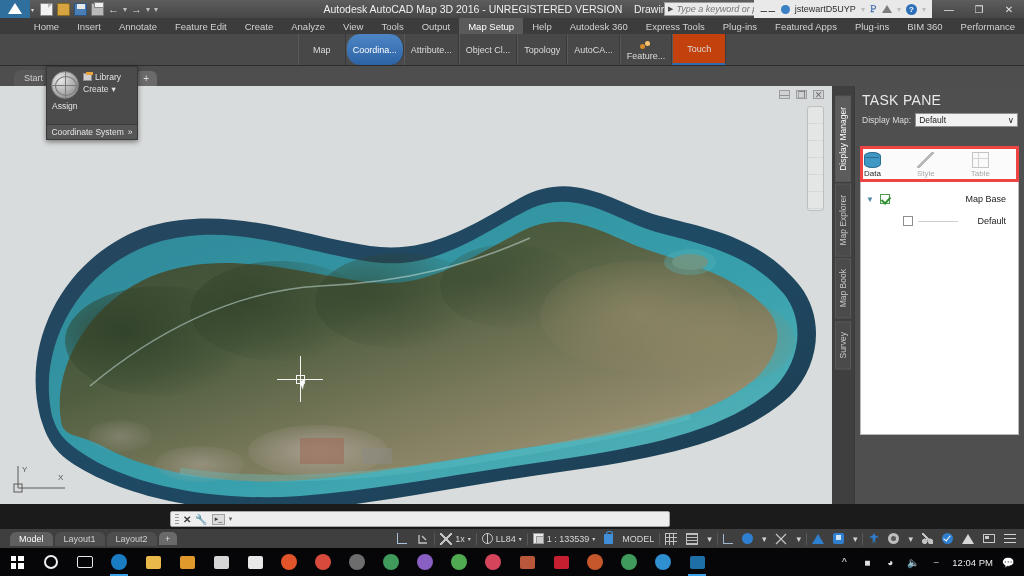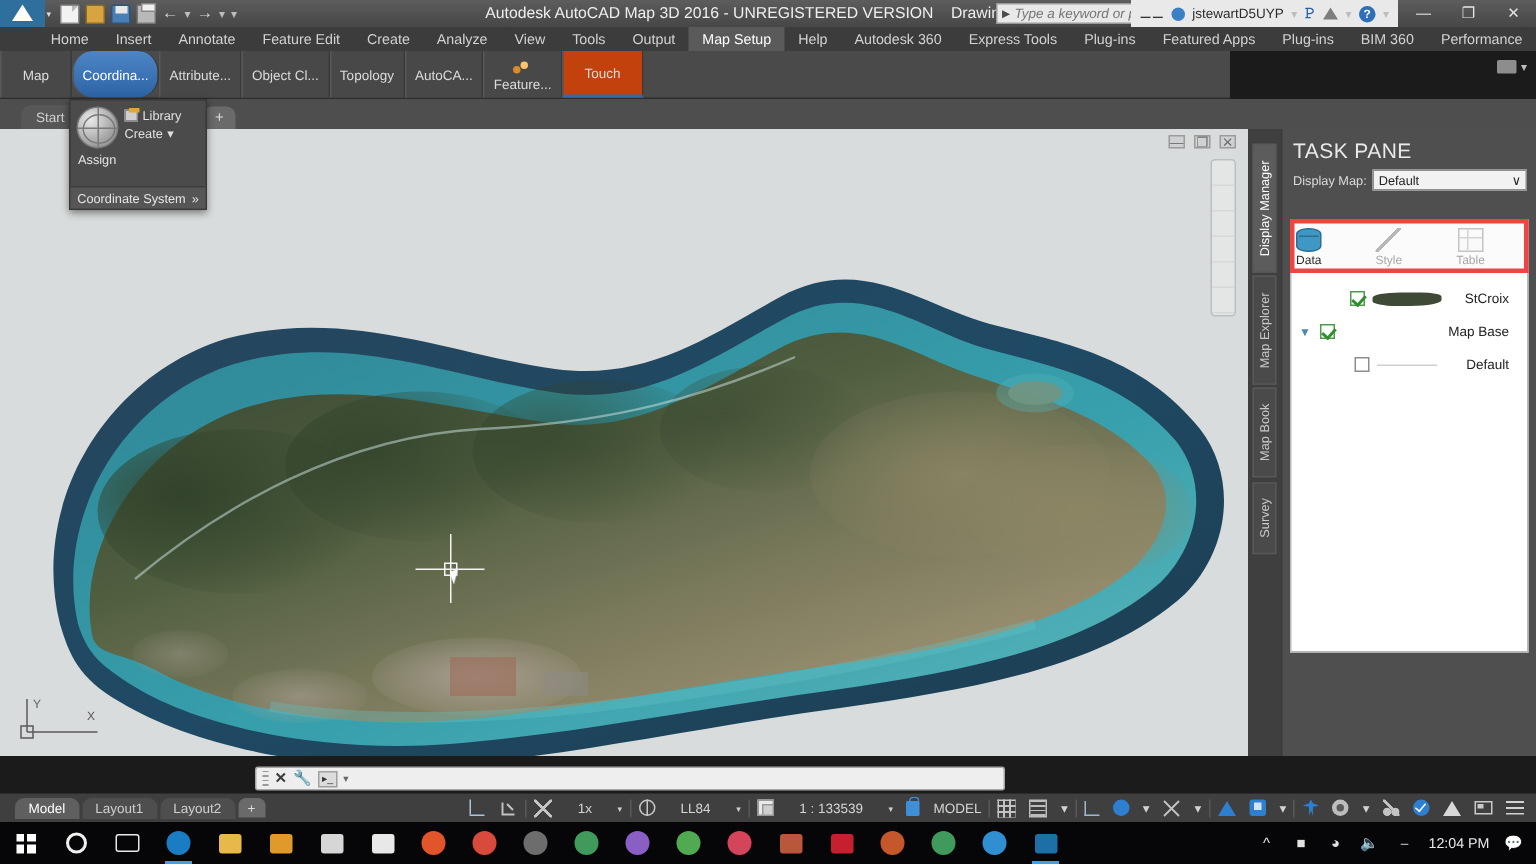--- a/index.html
+++ b/index.html
@@ -69,22 +69,22 @@
   .rtab{
     font-size:9.5px;color:#d2d2d2;padding:0 9px;height:16px;
     display:flex;align-items:center;white-space:nowrap;
   }
   .rtab.active{background:#5a5a5a;color:#ffffff;}
   .minibar{position:absolute;right:6px;top:18px;height:16px;display:flex;align-items:center;gap:3px;}
   .minibar .mb{width:13px;height:9px;background:#8d8d8d;border-radius:1px;}
 
   
   .ribbon-panel{
-    position:absolute;left:0;top:34px;width:820px;height:32px;
-    background:#4a4a4a;border-bottom:1px solid #2d2d2d;display:flex;align-items:stretch;
+    position:absolute;left:0;top:34px;width:1024px;height:32px;
+    background:#4a4a4a;border-bottom:1px solid #2d2d2d;display:flex;align-items:stretch;justify-content:center;
   }
   .pbtn{
     min-width:48px;padding:0 6px;display:flex;align-items:center;justify-content:center;
     font-size:9px;color:#dcdcdc;border-right:1px solid #3a3a3a;border-left:1px solid #585858;
     text-align:center;background:#484848;white-space:nowrap;
   }
   .pbtn.sel{background:#2f6bad;color:#fff;background:linear-gradient(180deg,#4d86c6,#2d63a4);border-radius:14px;}
   .pbtn.icoBtn{flex-direction:column;gap:1px;padding-top:2px;}
   .featdot{width:13px;height:9px;position:relative;}
   .featdot i{position:absolute;width:5px;height:5px;border-radius:50%;background:#f0a63c;}
@@ -242,21 +242,21 @@
     display:flex;align-items:center;padding-left:10px;gap:2px;
   }
   .ltab{
     height:14px;padding:0 9px;font-size:9px;color:#cfcfcf;background:#4e4e4e;border-radius:6px 6px 0 0;
     display:flex;align-items:center;
   }
   .ltab.cur{background:#5f5f5f;color:#fff;}
   .ltab-add{width:18px;height:13px;background:#6a6a6a;border-radius:5px 5px 0 0;color:#ddd;font-size:9px;
     display:flex;align-items:center;justify-content:center;}
   .sb-right{position:absolute;right:0;top:0;height:19px;display:flex;align-items:center;gap:1px;padding-right:4px;}
-  .sb-item{display:flex;align-items:center;gap:17px;padding:4px 4px;height:19px;color:#d3d3d3;font-size:9px;
+  .sb-item{display:flex;align-items:center;gap:3px;padding:4px 4px;height:19px;color:#d3d3d3;font-size:9px;
     white-space:nowrap;}
   .sb-sep{width:1px;height:12px;background:#585858;}
   .sb-cap{color:#d6d6d6;font-size:9px;}
   .car{color:#cfcfcf;font-size:6px;}
   .gi{width:12px;height:12px;position:relative;display:inline-block;}
   .gi-grid{background:
      repeating-linear-gradient(90deg,#c3c3c3 0 1px,transparent 1px 4px),
      repeating-linear-gradient(180deg,#c3c3c3 0 1px,transparent 1px 4px);}
   .gi-list{border:1px solid #bdbdbd;background:repeating-linear-gradient(180deg,#bdbdbd 0 1px,transparent 1px 3px);}
   .gi-ucs{border-left:1.5px solid #9fb8cf;border-bottom:1.5px solid #9fb8cf;width:10px;height:10px;}
@@ -546,26 +546,20 @@
         <span>Tools</span>
       </div>
       <div class="tpb">
         <span class="gl gl-maps"></span>
         <span>Maps</span>
       </div>
     </div>
 
 
     <div class="tp-tree">
-      <div class="trow" style="padding-left:24px;">
-        <span class="twist"></span>
-        <span class="cbx on"></span>
-        <span class="swatch-island"></span>
-        <span class="tlabel">StCroix</span>
-      </div>
       <div class="trow">
         <span class="twist">▼</span>
         <span class="cbx on"></span>
         <span class="tlabel ital">Map Base</span>
       </div>
       <div class="trow" style="padding-left:42px;">
         <span class="cbx"></span>
         <span class="swatch-line"></span>
         <span class="tlabel">Default</span>
       </div>

